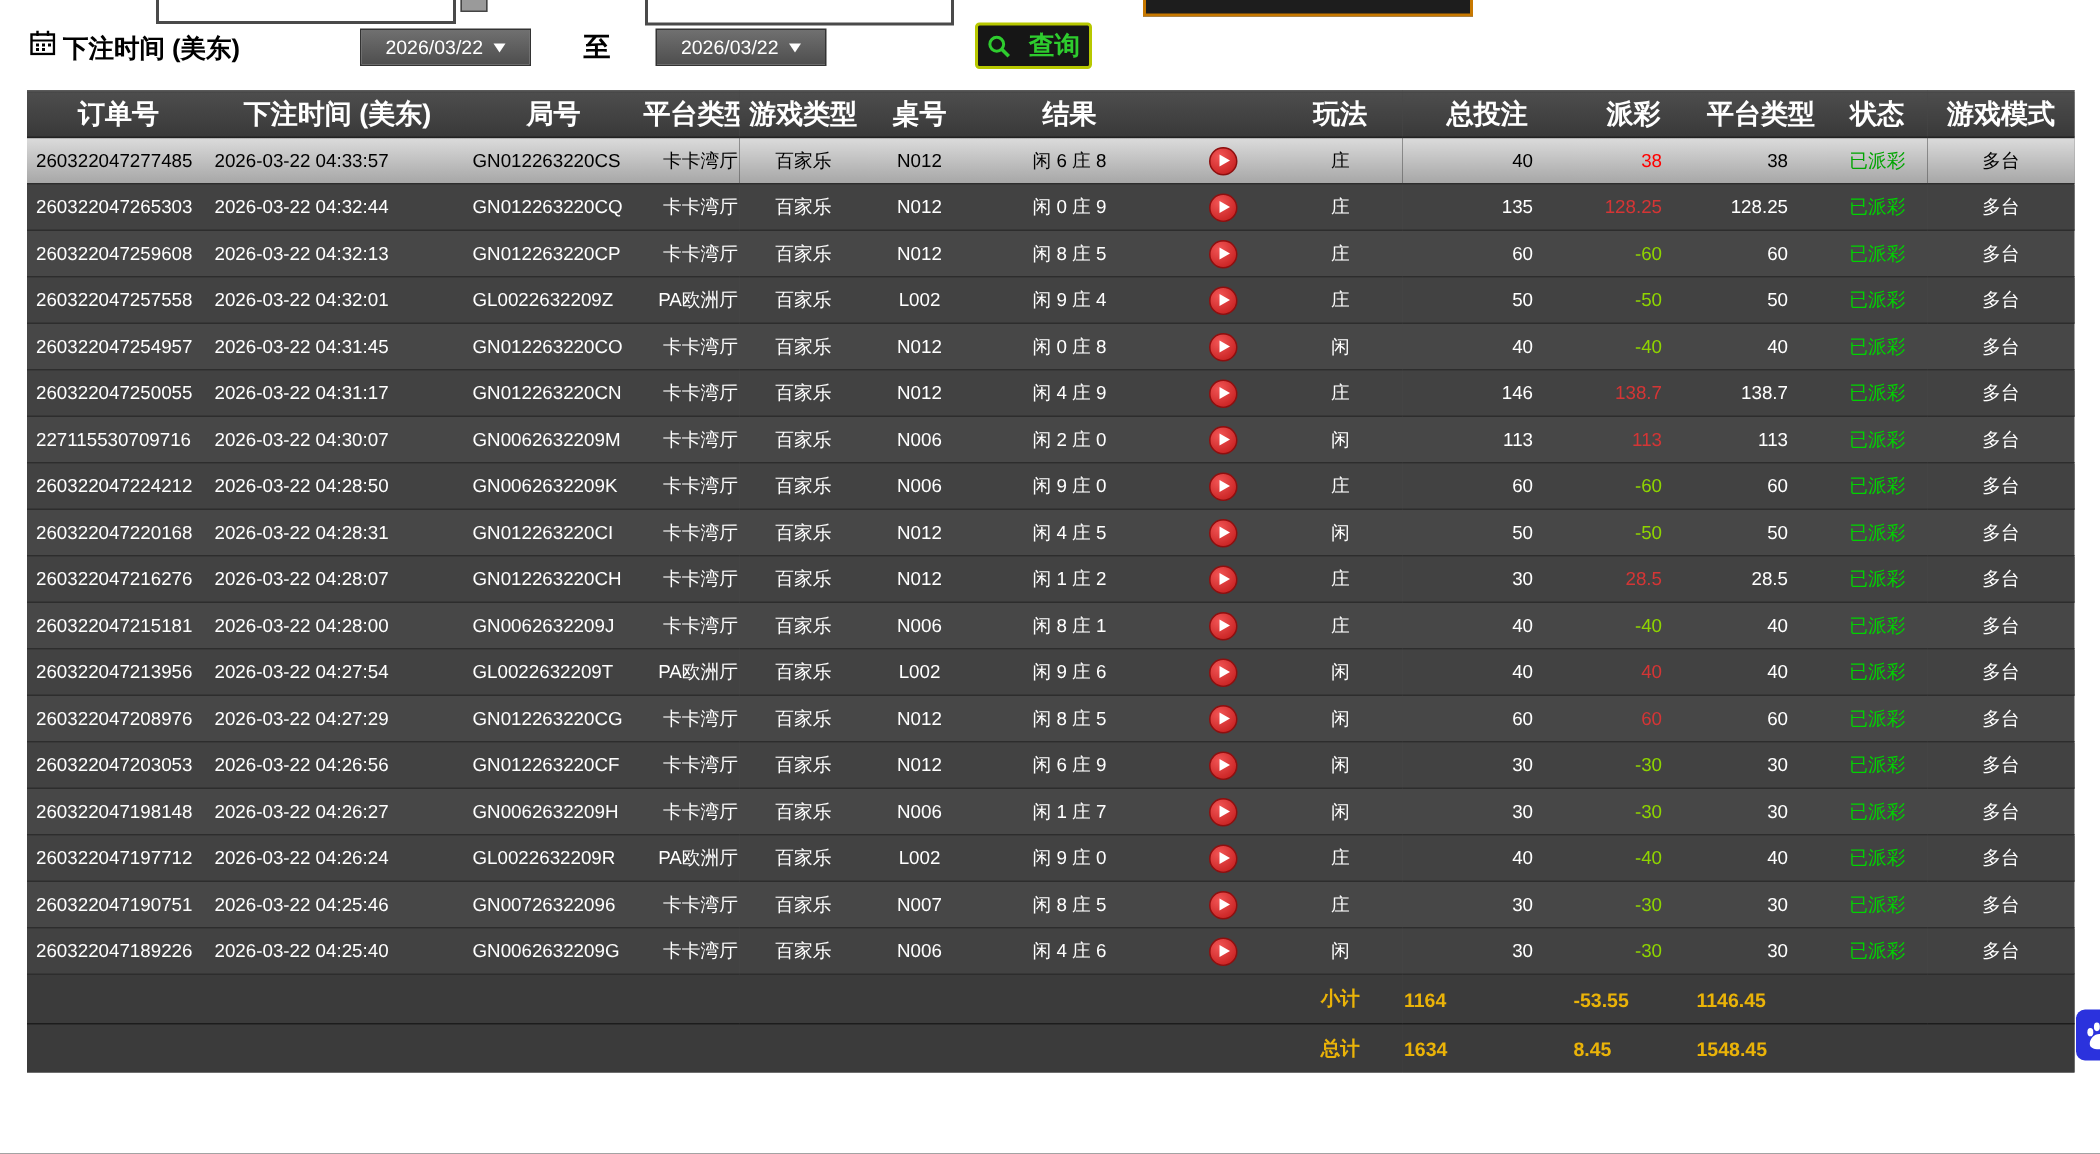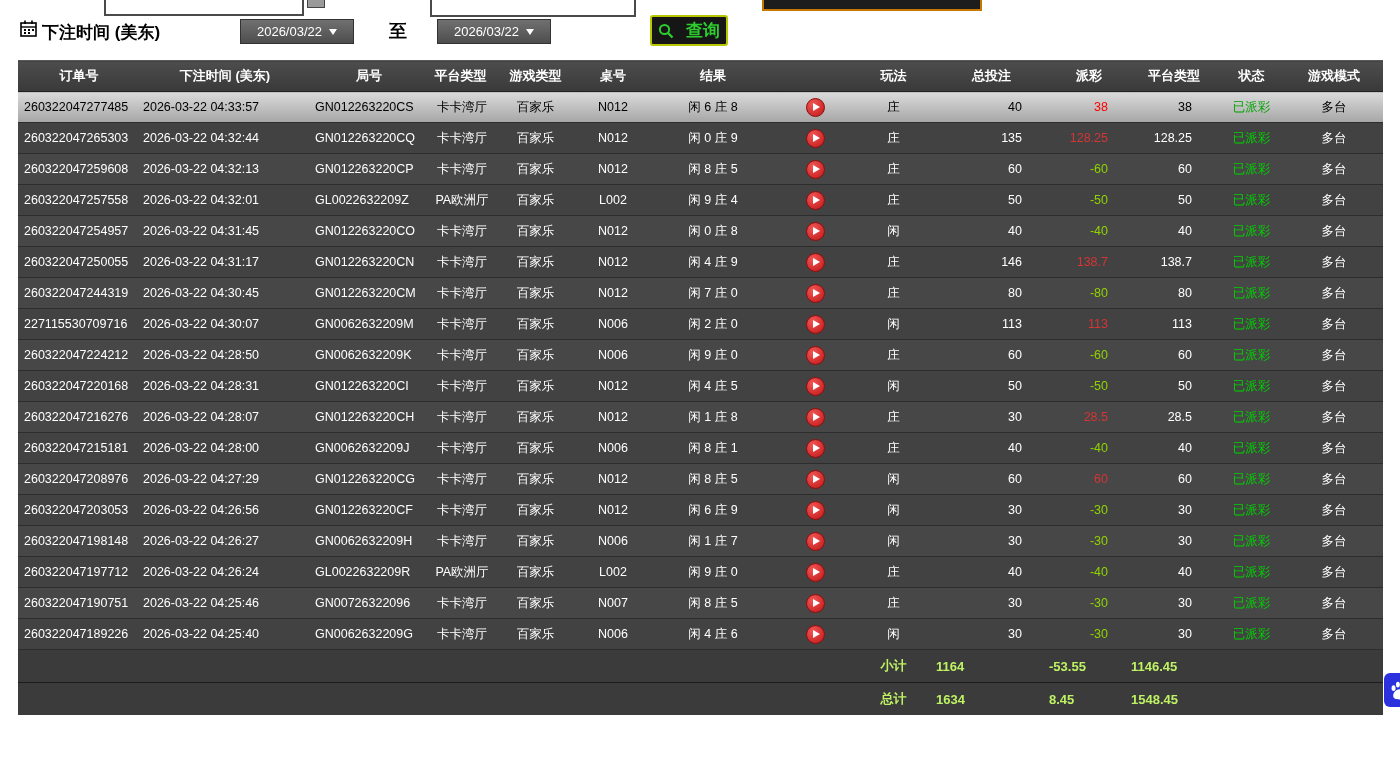--- a/index.html
+++ b/index.html
@@ -29,32 +29,32 @@
     position:absolute;left:650px;top:15px;width:78px;height:31px;box-sizing:border-box;
     background:#161616;border:2px solid #b7c800;border-radius:3px;
     display:flex;align-items:center;justify-content:center;gap:12px;
     color:#2ecc2e;font-size:17px;font-weight:bold;cursor:pointer;
   }
   
   .content{position:absolute;left:18px;top:60px;width:1365px;}
   table{border-collapse:collapse;table-layout:fixed;width:1365px;background:#474747;border-top:1px solid #5a5a5a;}
   thead th{
     height:28px;background:linear-gradient(#4d4d4d,#393939);
-    color:#fff;font-size:13px;font-weight:bold;
+    color:#fff;font-size:18px;font-weight:bold;
     border-bottom:1px solid #222;white-space:nowrap;overflow:hidden;margin-top:28px;
   }
   tbody.data-rows td{
     height:28px;color:#fff;font-size:12.5px;border-bottom:1px solid #2d2d2d;
     white-space:nowrap;overflow:hidden;
   }
   tbody.data-rows tr:nth-child(even) td{background:#424242;}
   tbody.data-rows td:nth-child(1){text-align:left;padding-left:6px;}
   tbody.data-rows td:nth-child(2){text-align:left;padding-left:3px;}
   tbody.data-rows td:nth-child(3){text-align:left;padding-left:5px;}
-  tbody.data-rows td:nth-child(4){text-align:center;padding-left:4px;}
+  tbody.data-rows td:nth-child(4){text-align:right;padding-left:4px;}
   tbody.data-rows td:nth-child(5),
   tbody.data-rows td:nth-child(6),
   tbody.data-rows td:nth-child(7),
   tbody.data-rows td:nth-child(8),
   tbody.data-rows td:nth-child(9),
   tbody.data-rows td:nth-child(13),
   tbody.data-rows td:nth-child(14){text-align:center;}
   tbody.data-rows td:nth-child(10){text-align:right;padding-right:26px;}
   tbody.data-rows td:nth-child(11){text-align:right;padding-right:22px;}
   tbody.data-rows td:nth-child(12){text-align:right;padding-right:26px;}
@@ -65,21 +65,21 @@
   .status-paid{color:#00d300 !important;}
   tr.selected .status-paid{color:#00a400 !important;}
   .play-btn{
     display:inline-flex;width:17px;height:17px;border-radius:50%;
     background:radial-gradient(circle at 35% 30%,#f25555,#bf1717);
     border:1px solid #8c0f0f;align-items:center;justify-content:center;cursor:pointer;vertical-align:middle;
   }
   .play-tri{width:0;height:0;border-top:4px solid transparent;border-bottom:4px solid transparent;border-left:7px solid #fff;margin-left:2px;}
   tbody.totals td{
     height:30px;background:#3b3b3b;border-top:1px solid #1c1c1c;
-    color:#bef264;font-weight:bold;font-size:13px;white-space:nowrap;
+    color:#eab308;font-weight:bold;font-size:13px;white-space:nowrap;
   }
   .t-label{text-align:center;}
   .t-num{}
   .pad-a{padding-right:26px;} .pad-b{padding-right:22px;} .pad-c{padding-right:26px;}
   
   .baidu-badge{
     position:absolute;left:1384px;top:673px;width:30px;height:34px;border-radius:6px;
     background:#2b32dd;display:flex;align-items:center;justify-content:center;cursor:pointer;
   }
 </style>
@@ -269,38 +269,20 @@
               <span class="play-tri"></span>
             </span></td>
           <td>庄</td>
           <td>146</td>
           <td class="win">138.7</td>
           <td>138.7</td>
           <td class="status-paid">已派彩</td>
           <td>多台</td>
         </tr>
         <tr>
-          <td>260322047244319</td>
-          <td>2026-03-22 04:30:45</td>
-          <td>GN012263220CM</td>
-          <td>卡卡湾厅</td>
-          <td>百家乐</td>
-          <td>N012</td>
-          <td>闲 7 庄 0</td>
-          <td><span class="play-btn">
-              <span class="play-tri"></span>
-            </span></td>
-          <td>庄</td>
-          <td>80</td>
-          <td class="loss">-80</td>
-          <td>80</td>
-          <td class="status-paid">已派彩</td>
-          <td>多台</td>
-        </tr>
-        <tr>
           <td>227115530709716</td>
           <td>2026-03-22 04:30:07</td>
           <td>GN0062632209M</td>
           <td>卡卡湾厅</td>
           <td>百家乐</td>
           <td>N006</td>
           <td>闲 2 庄 0</td>
           <td><span class="play-btn">
               <span class="play-tri"></span>
             </span></td>
@@ -347,21 +329,21 @@
           <td class="status-paid">已派彩</td>
           <td>多台</td>
         </tr>
         <tr>
           <td>260322047216276</td>
           <td>2026-03-22 04:28:07</td>
           <td>GN012263220CH</td>
           <td>卡卡湾厅</td>
           <td>百家乐</td>
           <td>N012</td>
-          <td>闲 1 庄 8</td>
+          <td>闲 1 庄 2</td>
           <td><span class="play-btn">
               <span class="play-tri"></span>
             </span></td>
           <td>庄</td>
           <td>30</td>
           <td class="win">28.5</td>
           <td>28.5</td>
           <td class="status-paid">已派彩</td>
           <td>多台</td>
         </tr>
@@ -372,20 +354,38 @@
           <td>卡卡湾厅</td>
           <td>百家乐</td>
           <td>N006</td>
           <td>闲 8 庄 1</td>
           <td><span class="play-btn">
               <span class="play-tri"></span>
             </span></td>
           <td>庄</td>
           <td>40</td>
           <td class="loss">-40</td>
+          <td>40</td>
+          <td class="status-paid">已派彩</td>
+          <td>多台</td>
+        </tr>
+        <tr>
+          <td>260322047213956</td>
+          <td>2026-03-22 04:27:54</td>
+          <td>GL0022632209T</td>
+          <td>PA欧洲厅</td>
+          <td>百家乐</td>
+          <td>L002</td>
+          <td>闲 9 庄 6</td>
+          <td><span class="play-btn">
+              <span class="play-tri"></span>
+            </span></td>
+          <td>闲</td>
+          <td>40</td>
+          <td class="win">40</td>
           <td>40</td>
           <td class="status-paid">已派彩</td>
           <td>多台</td>
         </tr>
         <tr>
           <td>260322047208976</td>
           <td>2026-03-22 04:27:29</td>
           <td>GN012263220CG</td>
           <td>卡卡湾厅</td>
           <td>百家乐</td>

